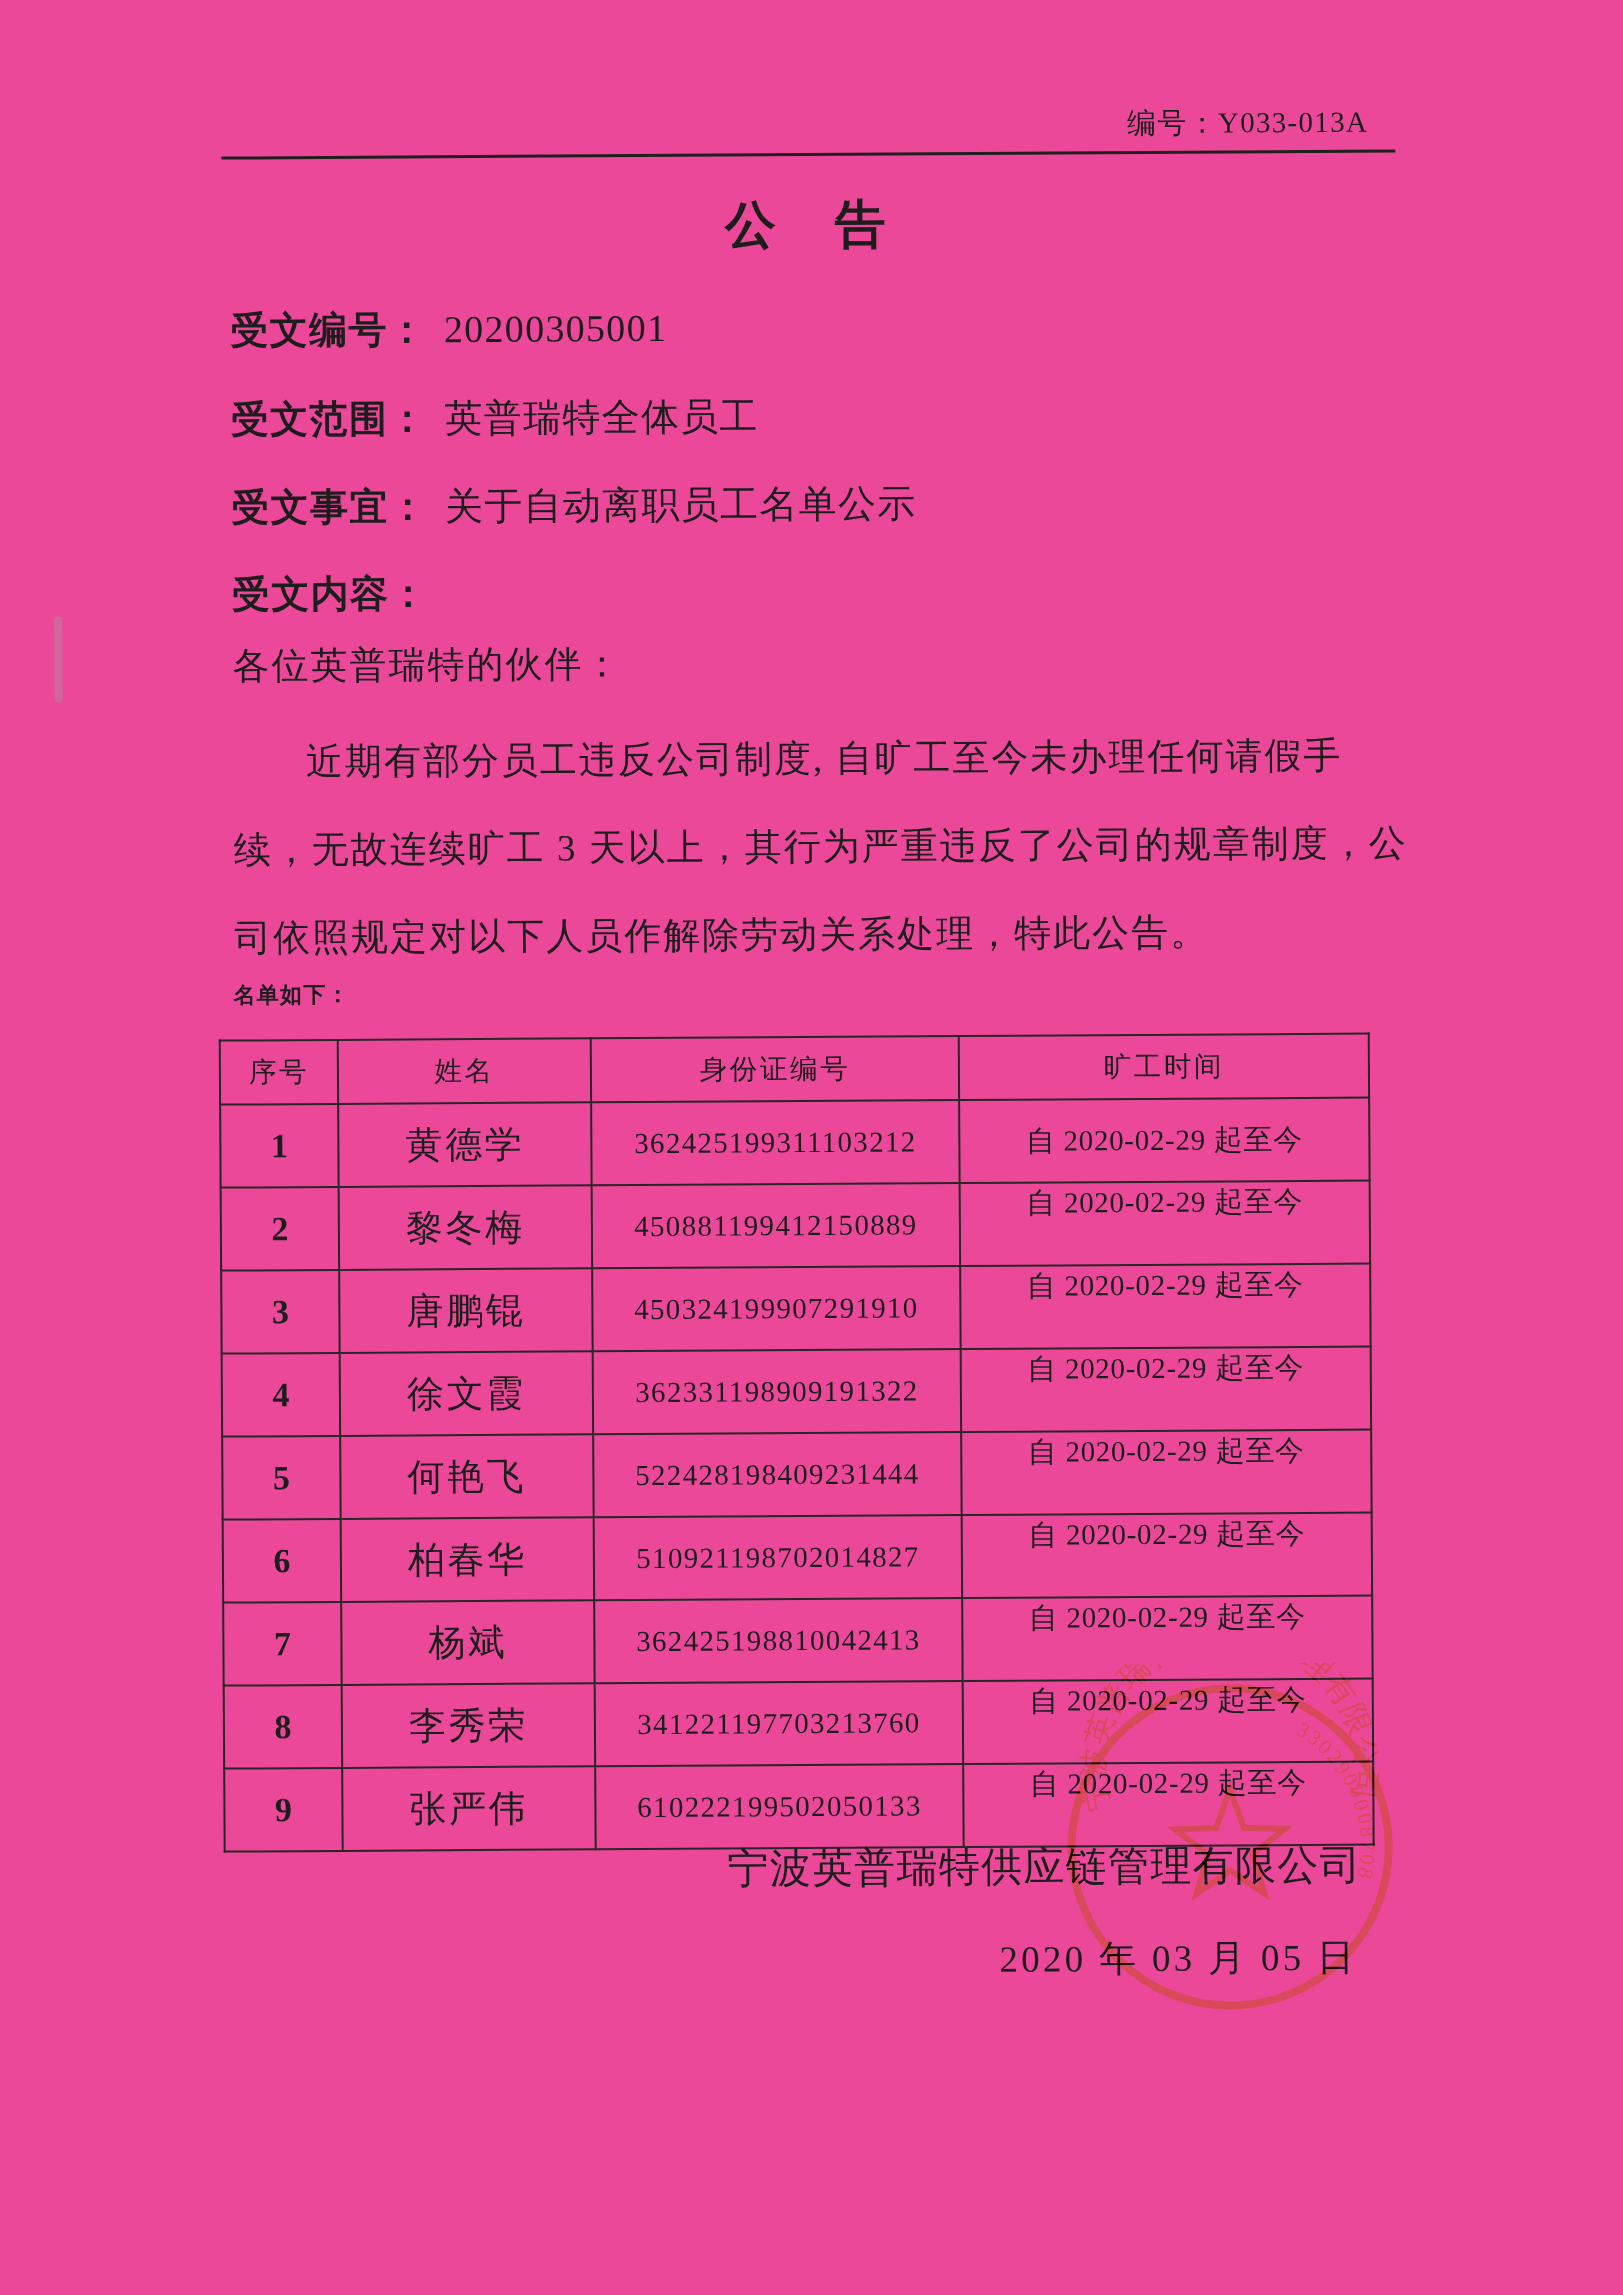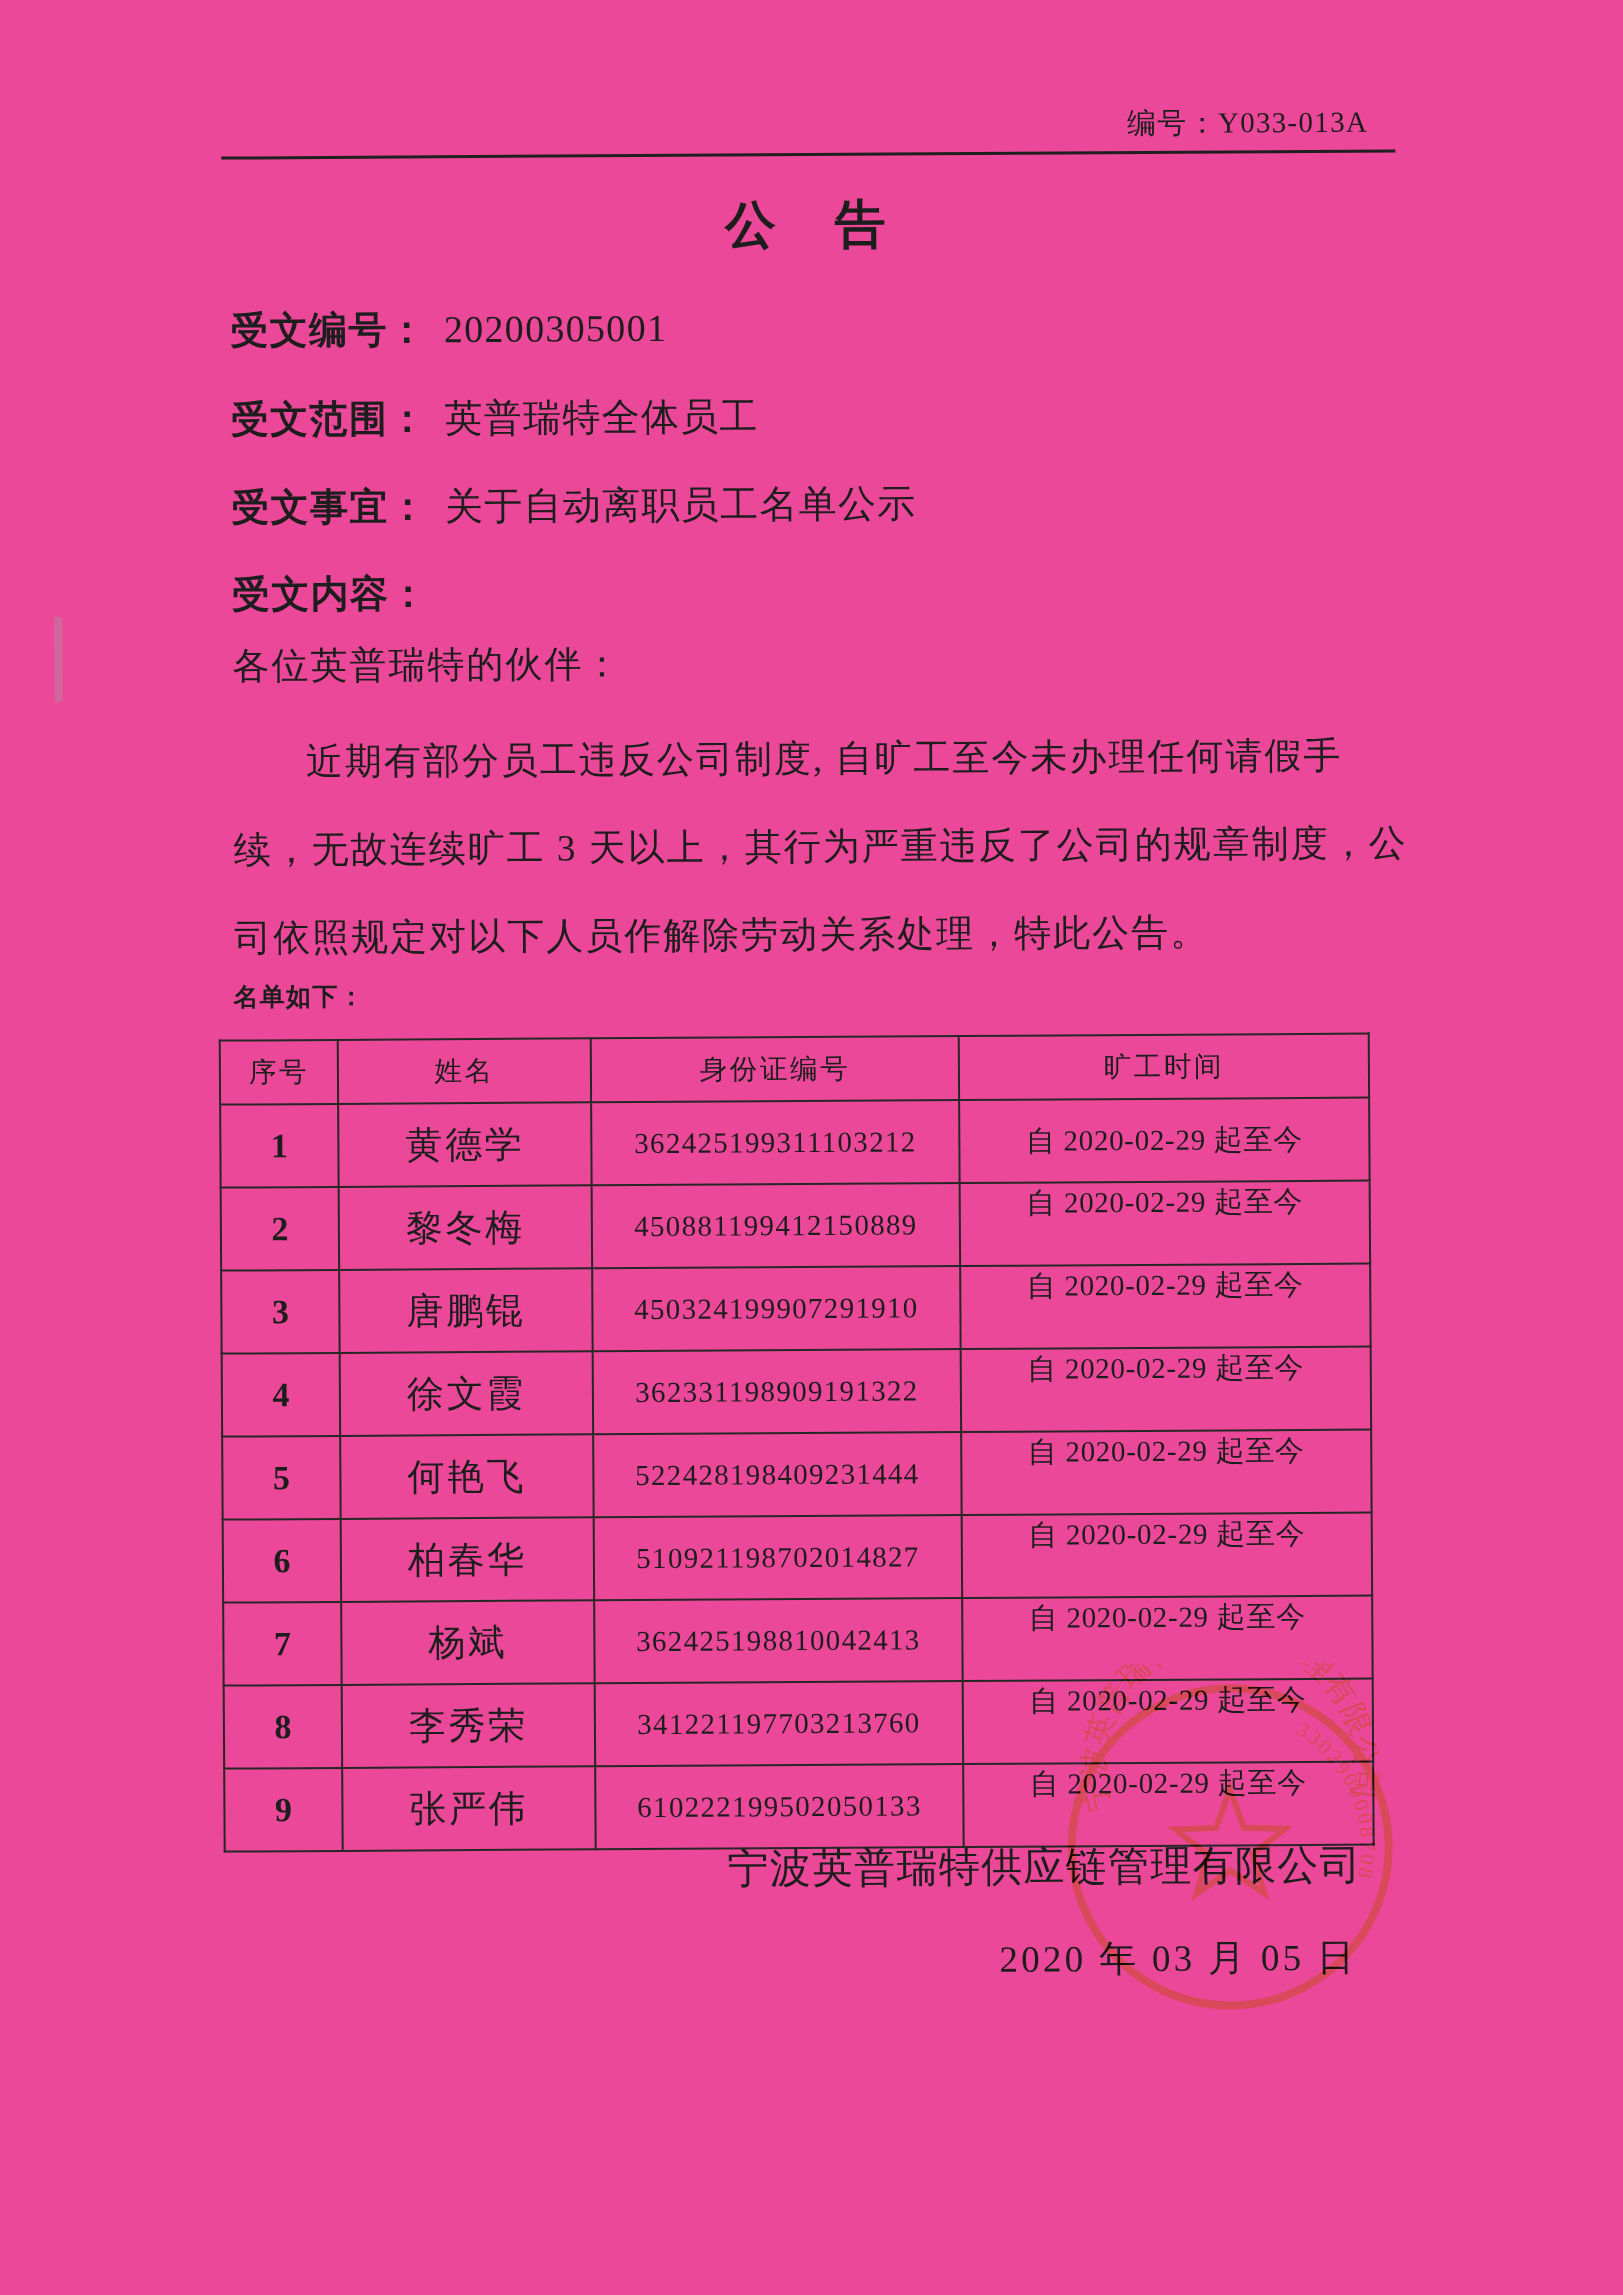--- a/index.html
+++ b/index.html
@@ -18,21 +18,21 @@
   .flabel{font-family:"Liberation Sans","DejaVu Sans",sans-serif;font-weight:700;font-size:38px;letter-spacing:1.3px;}
   .fvalue{font-size:38px;margin-left:17px;letter-spacing:1.3px;}
 
   .salutation{position:absolute;left:234px;top:638px;font-size:37px;letter-spacing:2px;white-space:nowrap;}
 
   .para{position:absolute;left:234px;top:715px;width:1165px;font-size:37px;letter-spacing:2px;}
   .pline{height:88px;line-height:88px;white-space:nowrap;}
   .pline.indent{padding-left:73px;}
 
   .list-intro{position:absolute;left:233px;top:977px;
-              font-family:Liberation Mono, monospace;font-weight:700;font-size:25px;letter-spacing:1.3px;}
+              font-family:Liberation Mono, monospace;font-weight:700;font-size:22px;letter-spacing:1.3px;}
 
   table.roster{position:absolute;left:218px;top:1036px;width:1149px;border-collapse:collapse;table-layout:fixed;}
   table.roster th,table.roster td{border:2px solid #262626;text-align:center;padding:0;overflow:hidden;}
   table.roster th{height:62px;font-size:27.5px;font-weight:normal;letter-spacing:2.6px;}
   table.roster td{height:81px;}
   td.c-idx{font-size:34px;font-weight:600;}
   td.c-name{font-size:37px;letter-spacing:2.6px;}
   td.c-id{font-size:29px;letter-spacing:1.3px;}
   td.c-date{font-size:29px;letter-spacing:0.7px;vertical-align:top;padding-top:7.9px;}
   tr.r0 td.c-date{vertical-align:middle;padding-top:0;}

